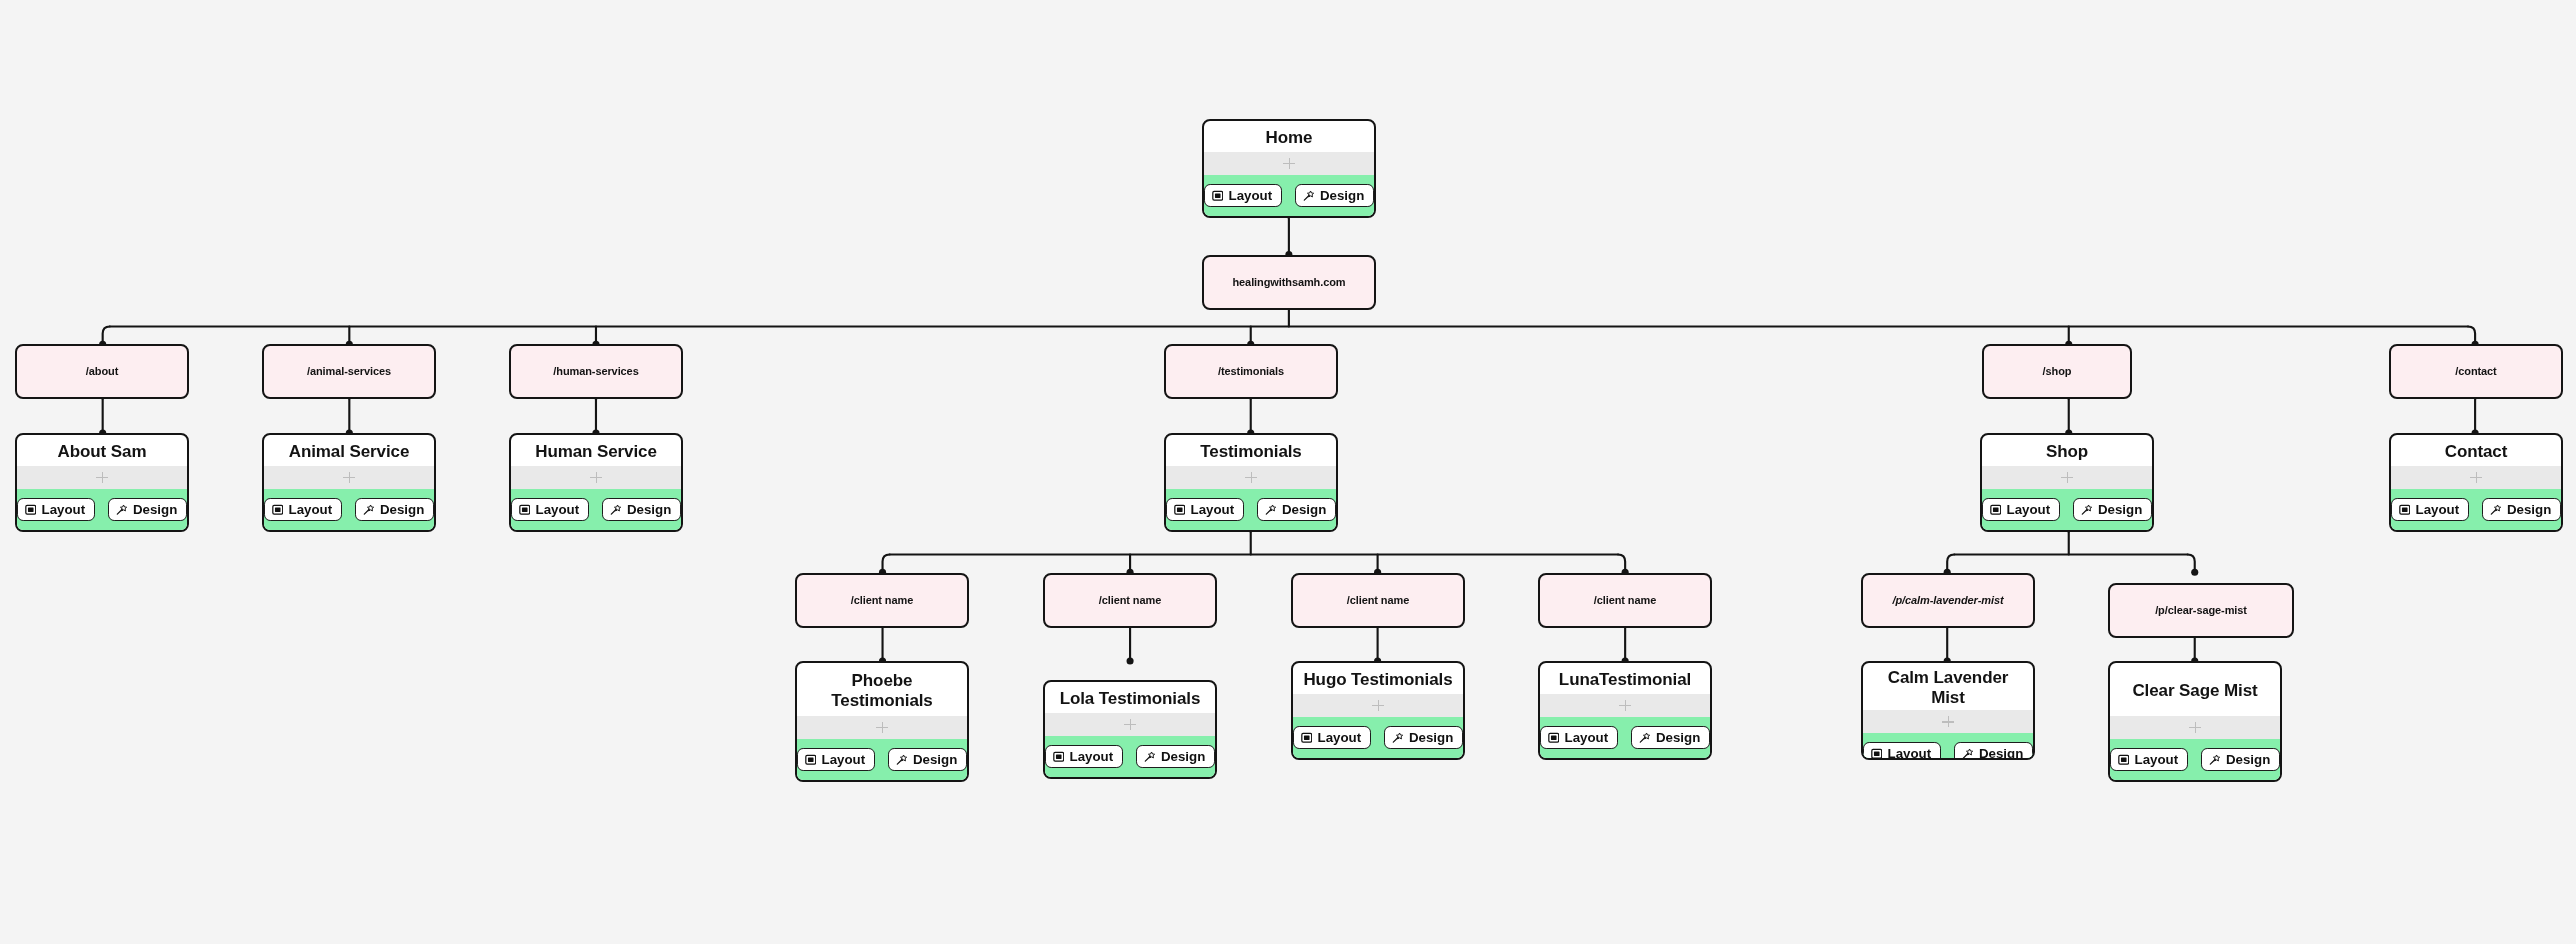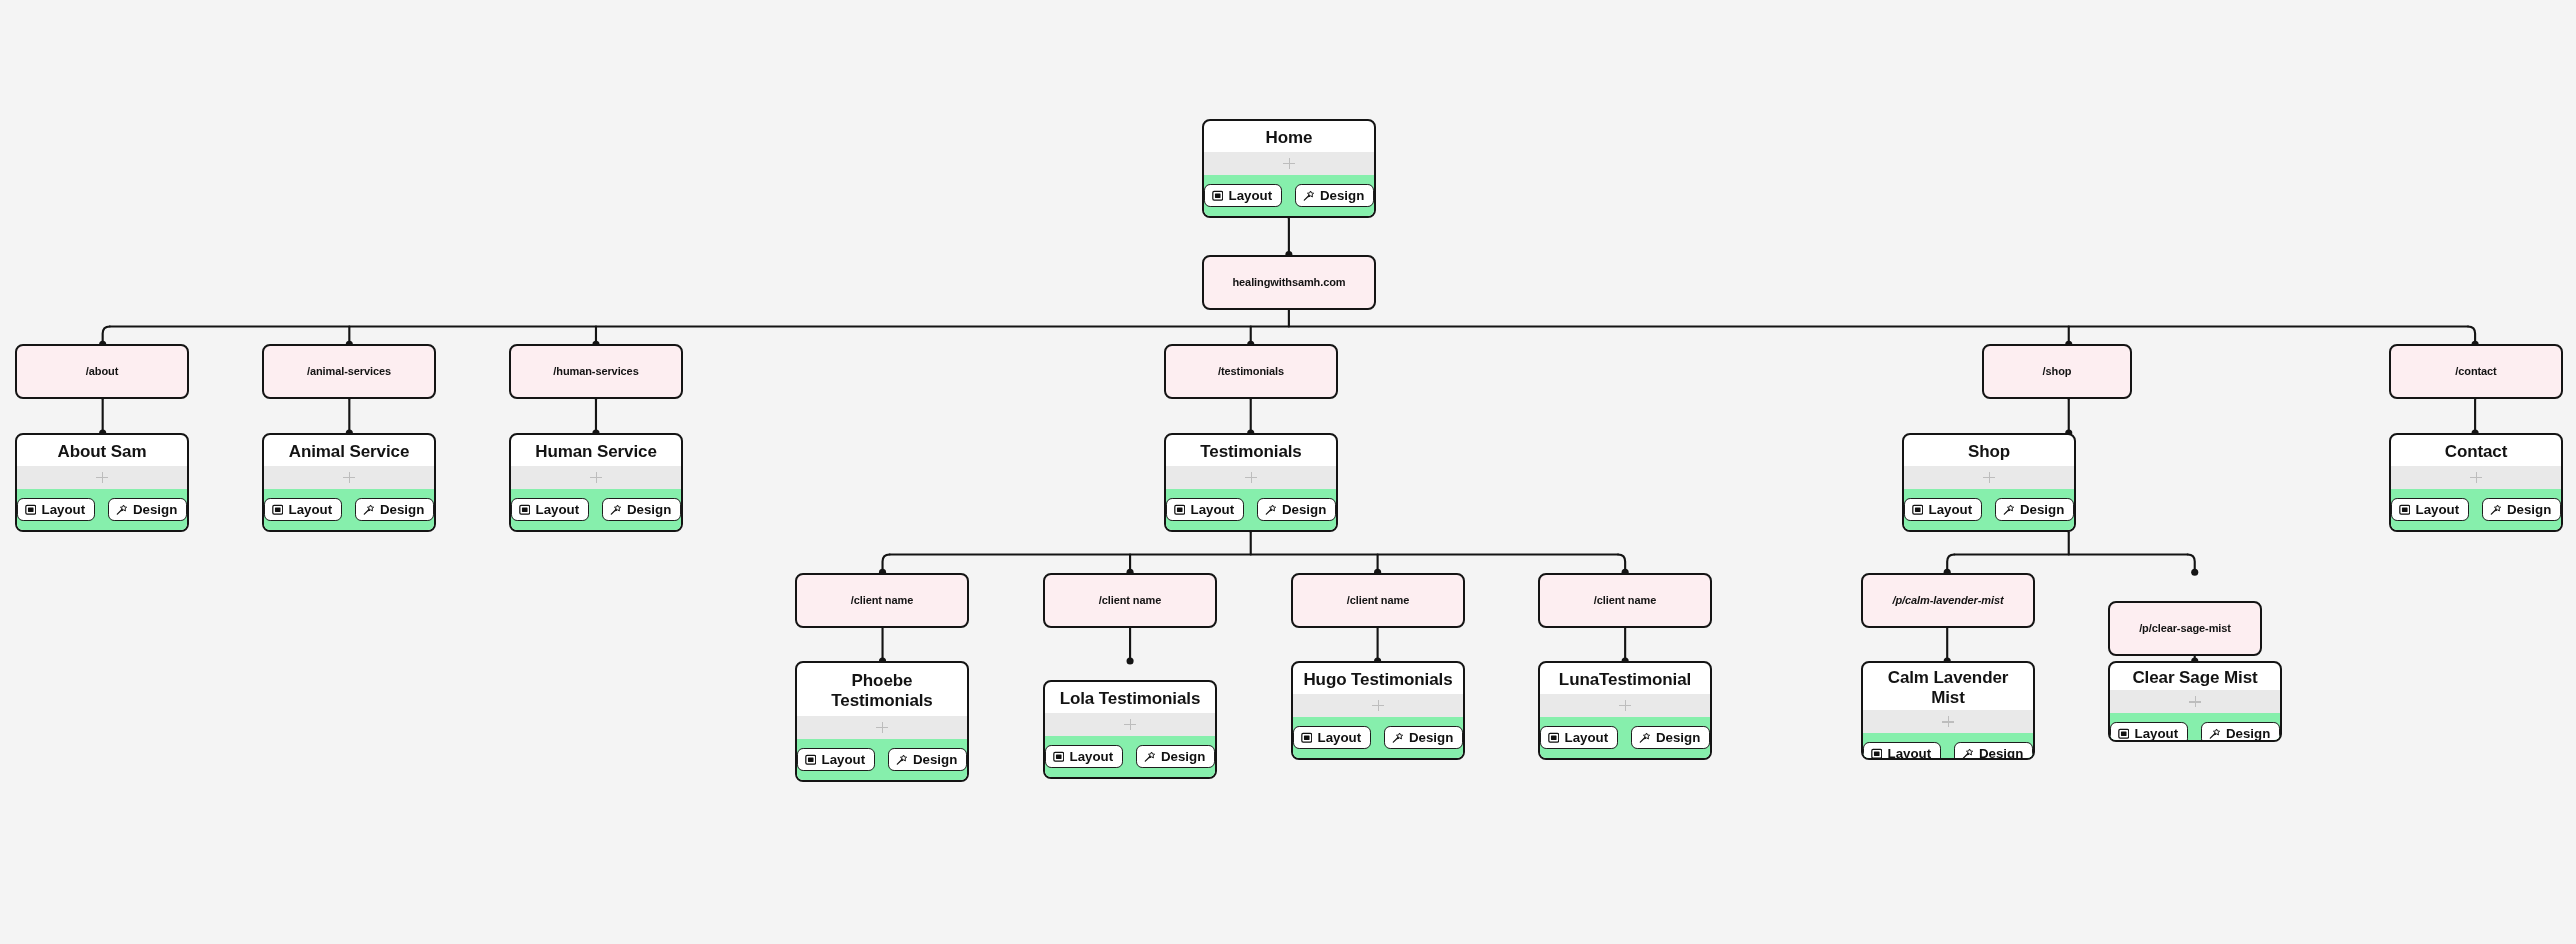--- a/index.html
+++ b/index.html
@@ -331,21 +331,21 @@
           <span>
             <svg width="11.5" height="11.5" viewBox="0 0 14 14" aria-hidden="true">
   <path d="M1.6 12.4 L7.6 6.4" stroke="#111" stroke-width="1.5" stroke-linecap="round"></path>
   <path d="M9.2 1.2 l1.15 2.4 2.6 .35 -1.9 1.85 .47 2.6 -2.32 -1.24 -2.32 1.24 .47 -2.6 -1.9 -1.85 2.6 -.35 z" fill="none" stroke="#111" stroke-width="1.2" stroke-linejoin="round"></path>
 </svg>
           </span>
           <span class="chip-label">Design</span>
         </button>
       </div>
     </div>
-    <div class="node page" style="left: 1902px; top: 433px; width: 174px; height: 99px;">
+    <div class="node page" style="left: 1980px; top: 433px; width: 174px; height: 99px;">
       <div class="page-title">Shop</div>
       <div class="page-addrow">
         <span class="plus-glyph"></span>
       </div>
       <div class="page-actions">
         <button class="chip">
           <span>
             <svg width="11.5" height="11.5" viewBox="0 0 14 14" aria-hidden="true">
   <rect x="1" y="1.6" width="12" height="10.8" rx="1.6" fill="none" stroke="#111" stroke-width="1.5"></rect>
   <rect x="3.6" y="4.2" width="6.8" height="5.6" rx="0.6" fill="#111"></rect>
@@ -398,21 +398,21 @@
     </div>
     <div class="node url" style="left: 1291px; top: 573px; width: 174px; height: 55px;">
       <div class="url-label">/client name</div>
     </div>
     <div class="node url" style="left: 1538px; top: 573px; width: 174px; height: 55px;">
       <div class="url-label">/client name</div>
     </div>
     <div class="node url" style="left: 1861px; top: 573px; width: 174px; height: 55px; font-style: italic;">
       <div class="url-label">/p/calm-lavender-mist</div>
     </div>
-    <div class="node url" style="left: 2108px; top: 601px; width: 154px; height: 55px;">
+    <div class="node url" style="left: 2108px; top: 583px; width: 186px; height: 55px;">
       <div class="url-label">/p/clear-sage-mist</div>
     </div>
     <div class="node page" style="left: 795px; top: 661px; width: 174px; height: 121px;">
       <div class="page-title">Phoebe Testimonials</div>
       <div class="page-addrow">
         <span class="plus-glyph"></span>
       </div>
       <div class="page-actions">
         <button class="chip">
           <span>
@@ -531,21 +531,21 @@
           <span>
             <svg width="11.5" height="11.5" viewBox="0 0 14 14" aria-hidden="true">
   <path d="M1.6 12.4 L7.6 6.4" stroke="#111" stroke-width="1.5" stroke-linecap="round"></path>
   <path d="M9.2 1.2 l1.15 2.4 2.6 .35 -1.9 1.85 .47 2.6 -2.32 -1.24 -2.32 1.24 .47 -2.6 -1.9 -1.85 2.6 -.35 z" fill="none" stroke="#111" stroke-width="1.2" stroke-linejoin="round"></path>
 </svg>
           </span>
           <span class="chip-label">Design</span>
         </button>
       </div>
     </div>
-    <div class="node page" style="left: 2108px; top: 661px; width: 174px; height: 81px;">
+    <div class="node page" style="left: 2108px; top: 661px; width: 174px; height: 121px;">
       <div class="page-title">Clear Sage Mist</div>
       <div class="page-addrow">
         <span class="plus-glyph"></span>
       </div>
       <div class="page-actions">
         <button class="chip">
           <span>
             <svg width="11.5" height="11.5" viewBox="0 0 14 14" aria-hidden="true">
   <rect x="1" y="1.6" width="12" height="10.8" rx="1.6" fill="none" stroke="#111" stroke-width="1.5"></rect>
   <rect x="3.6" y="4.2" width="6.8" height="5.6" rx="0.6" fill="#111"></rect>

